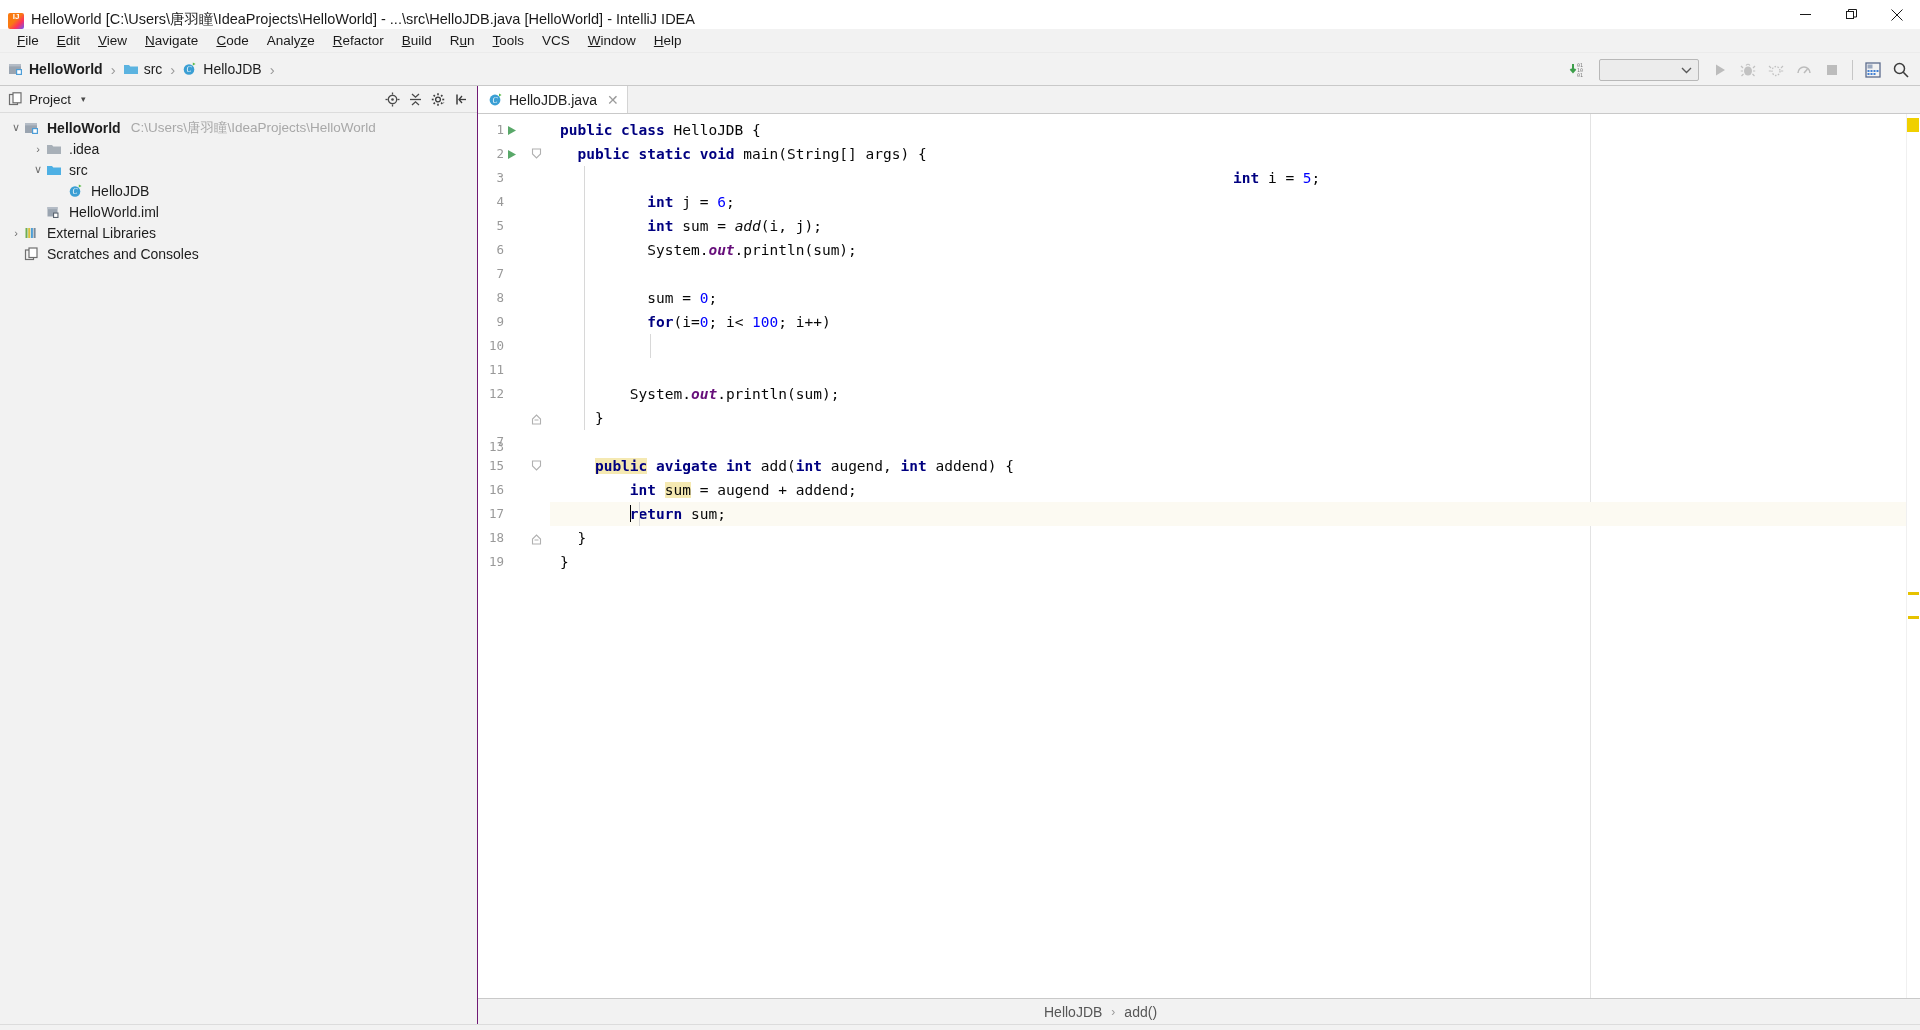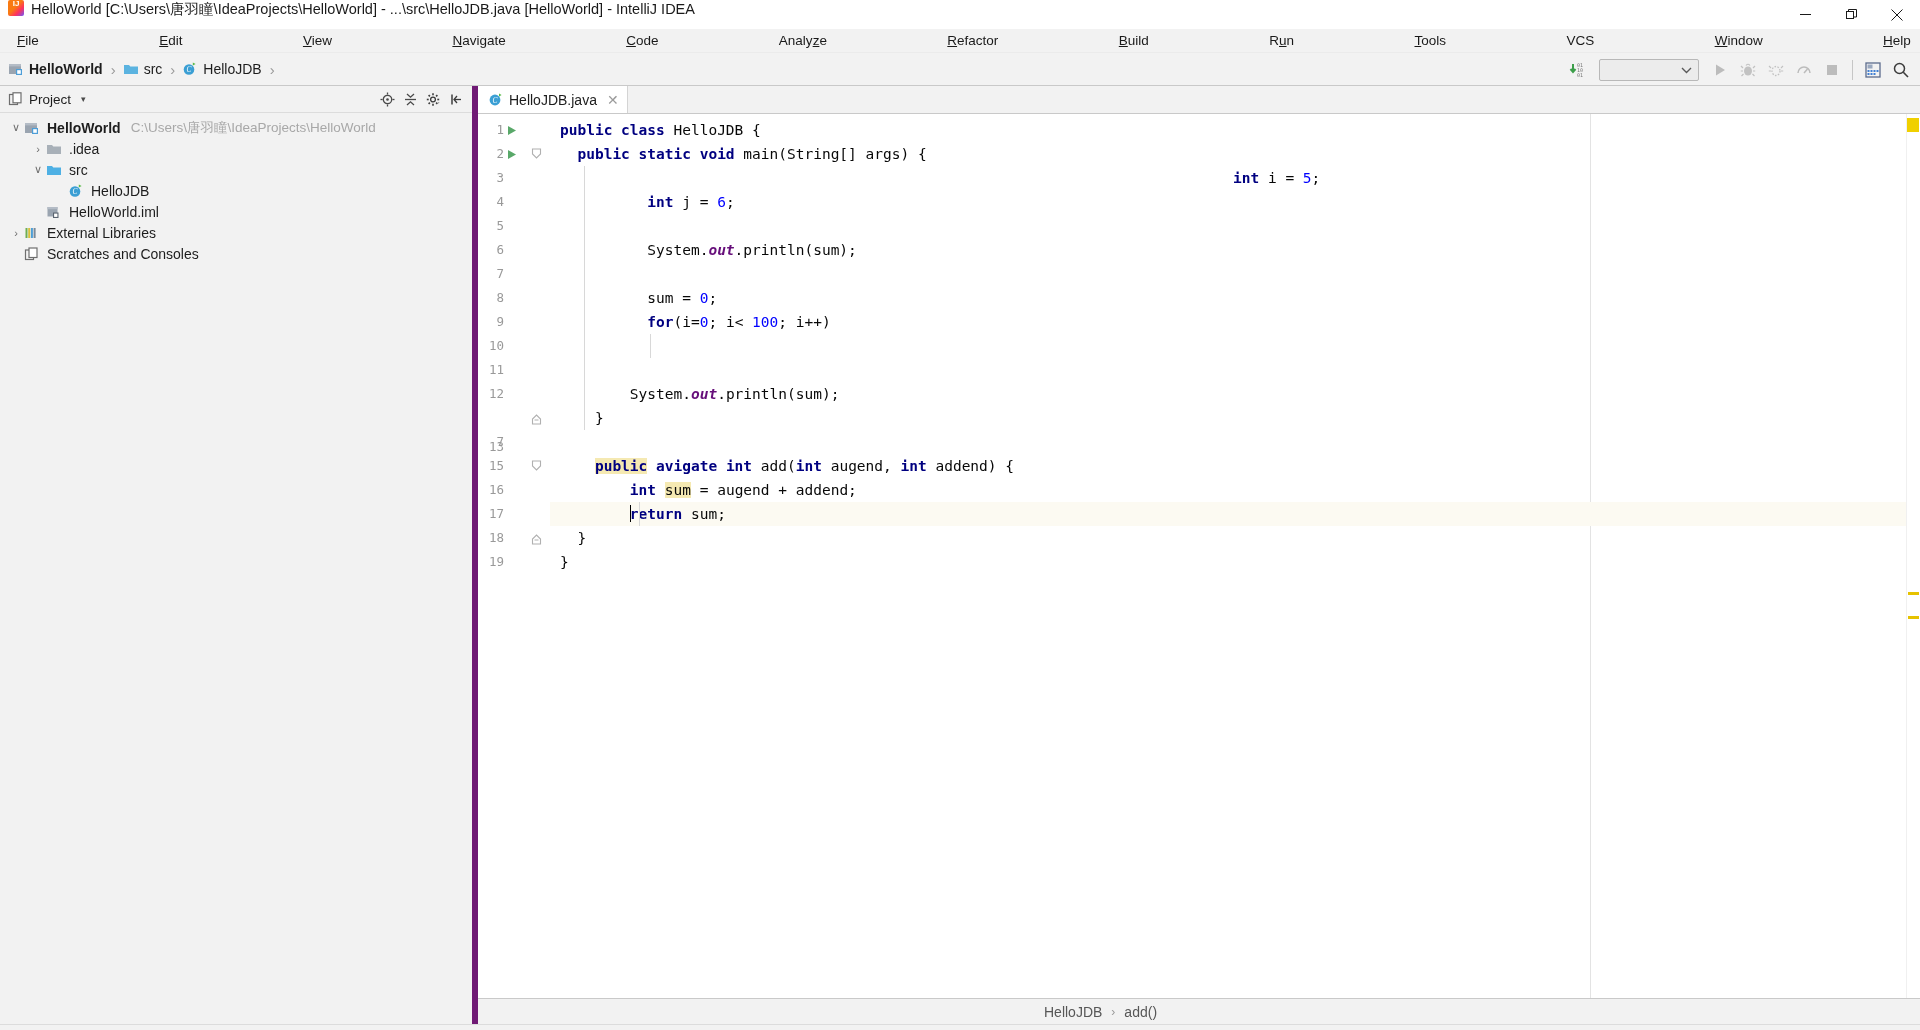--- a/index.html
+++ b/index.html
@@ -9,21 +9,21 @@
     background: #ffffff;
     font-family: "Liberation Sans", sans-serif;
     -webkit-font-smoothing: antialiased;
   }
   * { box-sizing: border-box; }
 
   
   .titlebar {
     height: 29px; width: 100%;
     background: #ffffff;
-    display: flex; align-items: flex-start;
+    display: flex; align-items: flex-end;
     position: relative;
   }
   .title-icon {
     width: 16px; height: 16px; margin-left: 8px; margin-right: 7px;
     background: linear-gradient(135deg,#f97a12 0%,#f97a12 45%,#fe315d 70%,#6b57ff 100%);
     border-radius: 2px;
     position: relative; flex: none;
   }
   .title-icon::after {
     content: "IJ"; position: absolute; left: 0; top: -1px; width: 100%;
@@ -40,21 +40,20 @@
   }
   .win-btn svg { display:block; }
 
   
   .menubar {
     height: 24px; width: 100%;
     background: #f2f2f2;
     display: flex; align-items: center;
     padding-left: 8px;
     border-bottom: 1px solid #ebebeb;
-    justify-content: space-between;
   }
   .menu-item {
     font-size: 13.5px; color: #1a1a1a; padding: 0 9px; line-height: 24px;
     white-space: nowrap;
   }
   .menu-item u { text-decoration: underline; }
 
   
   .toolbar {
     height: 33px; width: 100%;
@@ -85,21 +84,21 @@
   .tb-divider { width: 1px; height: 20px; background: #c6c6c6; margin: 0 5px; }
 
   
   .body-wrap { display: flex; height: 938px; width: 100%; }
 
   
   .project-panel {
     width: 478px; flex: none;
     background: #ffffff;
     display: flex; flex-direction: column;
-    border-right: 6px solid #701a75;
+    border-right: 1px solid #701a75;
   }
   .panel-header {
     height: 27px; background: #f2f2f2;
     display: flex; align-items: center;
     border-bottom: 1px solid #dcdcdc;
     position: relative; padding-left: 8px;
   }
   .panel-title { font-size: 13.5px; color: #1d1d1d; margin-left: 6px; }
   .panel-caret { margin-left: 10px; color: #4a4a4a; font-size: 9px; }
   .panel-header-icons {
@@ -528,20 +527,21 @@
             </svg>
           </div>
           <div class="gutter-num" style="top: 436px;">19</div>
         </div>
       <div class="code-pane" id="codepane">
         <div class="vsplit-line" style="left:1040px;"></div>
       <div class="code-line" style="position: absolute; top: 4px; left: 0px; right: 0px;"><span class="kw">public class</span> HelloJDB {</div>
           <div class="code-line" style="position: absolute; top: 28px; left: 0px; right: 0px;">  <span class="kw">public static void</span> main(String[] args) {</div>
           <div class="code-line" style="position: absolute; top: 52px; left: 0px; right: 0px; text-align: center;">          <span class="kw">int</span> i = <span class="num">5</span>;</div>
           <div class="code-line" style="position: absolute; top: 76px; left: 0px; right: 0px;">          <span class="kw">int</span> j = <span class="num">6</span>;</div>
+          <div class="code-line" style="position: absolute; top: 100px; left: 0px; right: 0px;">          <span class="kw">int</span> sum = <span class="mtd">add</span>(i, j);</div>
           <div class="code-line" style="position: absolute; top: 124px; left: 0px; right: 0px;">          System.<span class="stat">out</span>.println(sum);</div>
           <div class="code-line" style="position: absolute; top: 148px; left: 0px; right: 0px;"></div>
           <div class="code-line" style="position: absolute; top: 172px; left: 0px; right: 0px;">          sum = <span class="num">0</span>;</div>
           <div class="code-line" style="position: absolute; top: 196px; left: 0px; right: 0px;">          <span class="kw">for</span>(i=<span class="num">0</span>; i&lt; <span class="num">100</span>; i++)</div>
           <div class="code-line" style="position: absolute; top: 244px; left: 0px; right: 0px;"></div>
           <div class="code-line" style="position: absolute; top: 268px; left: 0px; right: 0px;">        System.<span class="stat">out</span>.println(sum);</div>
           <div class="code-line" style="position: absolute; top: 292px; left: 0px; right: 0px;">    }</div>
           <div class="code-line" style="position: absolute; top: 316px; left: 0px; right: 0px;"></div>
           <div class="code-line" style="position: absolute; top: 340px; left: 0px; right: 0px;">    <span class="kw hl">public</span> <span class="kw">avigate int</span> add(<span class="kw">int</span> augend, <span class="kw">int</span> addend) {</div>
           <div class="code-line" style="position: absolute; top: 364px; left: 0px; right: 0px;">        <span class="kw">int</span> <span class="hl">sum</span> = augend + addend;</div>

